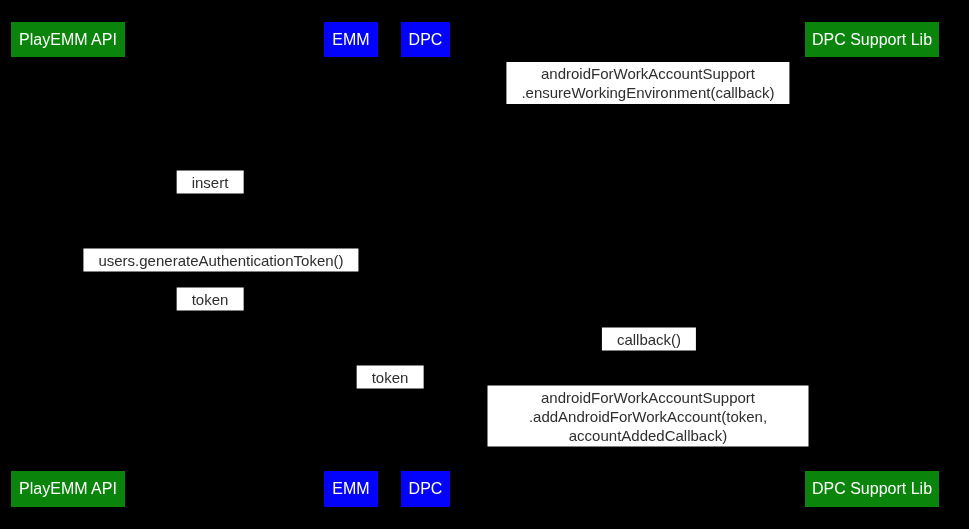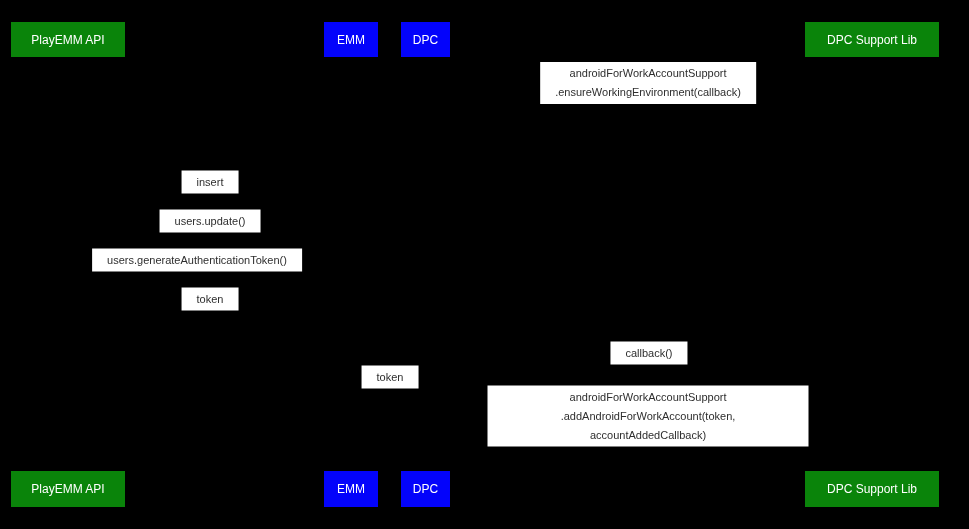--- a/index.html
+++ b/index.html
@@ -14,68 +14,67 @@
     background: #000000;
     overflow: hidden;
     font-family: "Liberation Sans", sans-serif;
   }
   .participant {
     position: absolute;
     display: flex;
     align-items: center;
     justify-content: center;
     color: #ffffff;
-    font-size: 12px;
+    font-size: 16px;
     box-sizing: border-box;
   }
   .msg {
     position: absolute;
     transform: translate(-50%, -50%);
     background: #ffffff;
     color: #2e2e2e;
-    font-size: 11px;
+    font-size: 15px;
     line-height: 19px;
     padding: 2px 15px;
     white-space: pre-line;
     text-align: center;
   }
   
   .p-playemm-top { left: 11px;  top: 22px;  width: 114px; height: 35px; }
   .p-emm-top     { left: 324px; top: 22px;  width: 54px;  height: 35px; }
   .p-dpc-top     { left: 401px; top: 22px;  width: 49px;  height: 35px; }
   .p-dpcsl-top   { left: 805px; top: 22px;  width: 134px; height: 35px; }
   .p-playemm-bot { left: 11px;  top: 471px; width: 114px; height: 36px; }
   .p-emm-bot     { left: 324px; top: 471px; width: 54px;  height: 36px; }
   .p-dpc-bot     { left: 401px; top: 471px; width: 49px;  height: 36px; }
   .p-dpcsl-bot   { left: 805px; top: 471px; width: 134px; height: 36px; }
   
   .m0 { left: 648px; top: 83px;  }
   .m1 { left: 209px; top: 142px; }
   .m2 { left: 210px; top: 182px; }
   .m3 { left: 210px; top: 221px; }
-  .m4 { left: 197px; top: 260px; }
+  .m4 { left: 221px; top: 260px; }
   .m5 { left: 210px; top: 299px; }
-  .m6 { left: 649px; top: 339px; margin-top: 14px; }
+  .m6 { left: 649px; top: 339px; }
   .m7 { left: 390px; top: 377px; }
   .m8 { left: 648px; top: 416px; }
 </style>
 </head>
 <body>
 
 <div class="stage">
 
   <div class="participant p-playemm-top" style="background-color: rgb(10, 132, 10);">PlayEMM API</div>
   <div class="participant p-emm-top" style="background-color: rgb(3, 3, 251);">EMM</div>
   <div class="participant p-dpc-top" style="background-color: rgb(3, 3, 251);">DPC</div>
   <div class="participant p-dpcsl-top" style="background-color: rgb(10, 132, 10);">DPC Support Lib</div>
 
   <div class="msg m0">androidForWorkAccountSupport
 .ensureWorkingEnvironment(callback)</div>
   <div class="msg m2">insert</div>
-  <div class="msg m3">users.update()</div>
   <div class="msg m4">users.generateAuthenticationToken()</div>
   <div class="msg m5">token</div>
   <div class="msg m6">callback()</div>
   <div class="msg m7">token</div>
   <div class="msg m8">androidForWorkAccountSupport
 .addAndroidForWorkAccount(token, accountAddedCallback)</div>
 
   <div class="participant p-playemm-bot" style="background-color: rgb(10, 132, 10);">PlayEMM API</div>
   <div class="participant p-emm-bot" style="background-color: rgb(3, 3, 251);">EMM</div>
   <div class="participant p-dpc-bot" style="background-color: rgb(3, 3, 251);">DPC</div>

